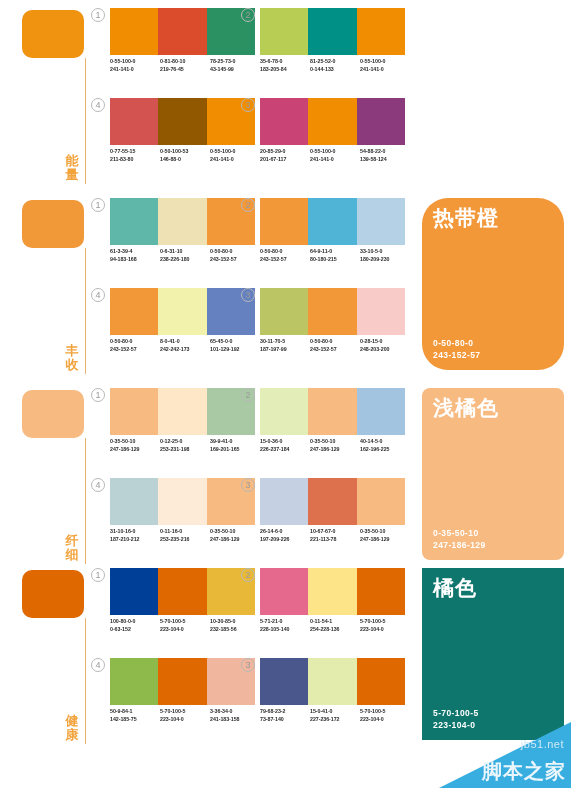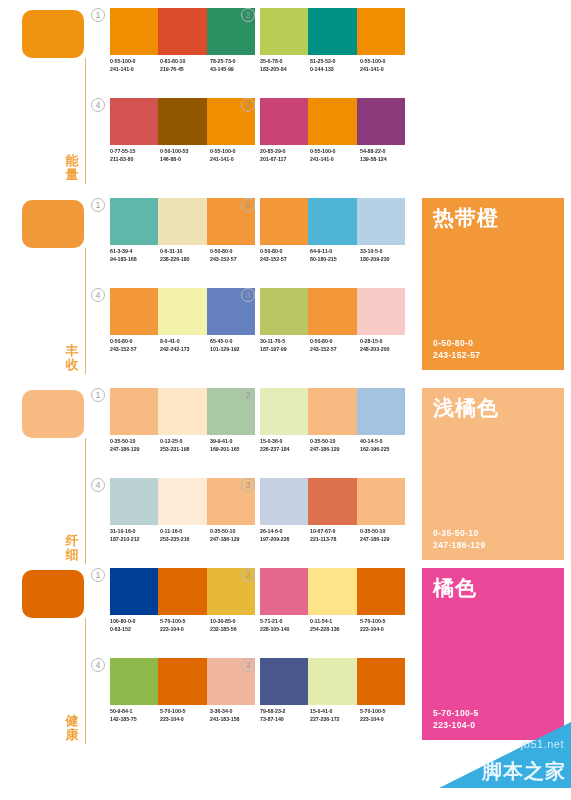--- a/index.html
+++ b/index.html
@@ -381,21 +381,21 @@
           <div class="code-cell">
             <div class="cmyk">0-50-80-0</div>
             <div class="rgb">243-152-57</div>
           </div>
           <div class="code-cell">
             <div class="cmyk">0-28-15-0</div>
             <div class="rgb">248-203-200</div>
           </div>
         </div>
       </div>
-      <div class="hero" style="background: rgb(243, 152, 57);">
+      <div class="hero" style="background: rgb(243, 152, 57); border-radius: 26px;">
         <div class="hero-title">热带橙</div>
         <div class="hero-codes">
           <div>0-50-80-0</div>
           <div>243-152-57</div>
         </div>
       </div>
     </div>
     <div class="section sec-2">
       <div class="left-col">
         <div class="big-chip" style="background: rgb(247, 186, 129);"></div>
@@ -486,21 +486,21 @@
           <div class="code-cell">
             <div class="cmyk">10-67-67-0</div>
             <div class="rgb">221-113-78</div>
           </div>
           <div class="code-cell">
             <div class="cmyk">0-35-50-10</div>
             <div class="rgb">247-186-129</div>
           </div>
         </div>
       </div>
-      <div class="hero" style="background: rgb(247, 186, 129);">
+      <div class="hero" style="background: rgb(247, 186, 129); border-radius: 8px;">
         <div class="hero-title">浅橘色</div>
         <div class="hero-codes">
           <div>0-35-50-10</div>
           <div>247-186-129</div>
         </div>
       </div>
     </div>
     <div class="section sec-3">
       <div class="left-col">
         <div class="big-chip" style="background: rgb(223, 104, 0);"></div>
@@ -591,21 +591,21 @@
           <div class="code-cell">
             <div class="cmyk">15-0-41-0</div>
             <div class="rgb">227-236-172</div>
           </div>
           <div class="code-cell">
             <div class="cmyk">5-70-100-5</div>
             <div class="rgb">223-104-0</div>
           </div>
         </div>
       </div>
-      <div class="hero" style="background: #ec4899;">
+      <div class="hero" style="background: #0f766e;">
         <div class="hero-title">橘色</div>
         <div class="hero-codes">
           <div>5-70-100-5</div>
           <div>223-104-0</div>
         </div>
       </div>
     </div>
     <div class="watermark">
     <div class="wm-shape"></div>
     <div class="wm-small">jb51.net</div>

